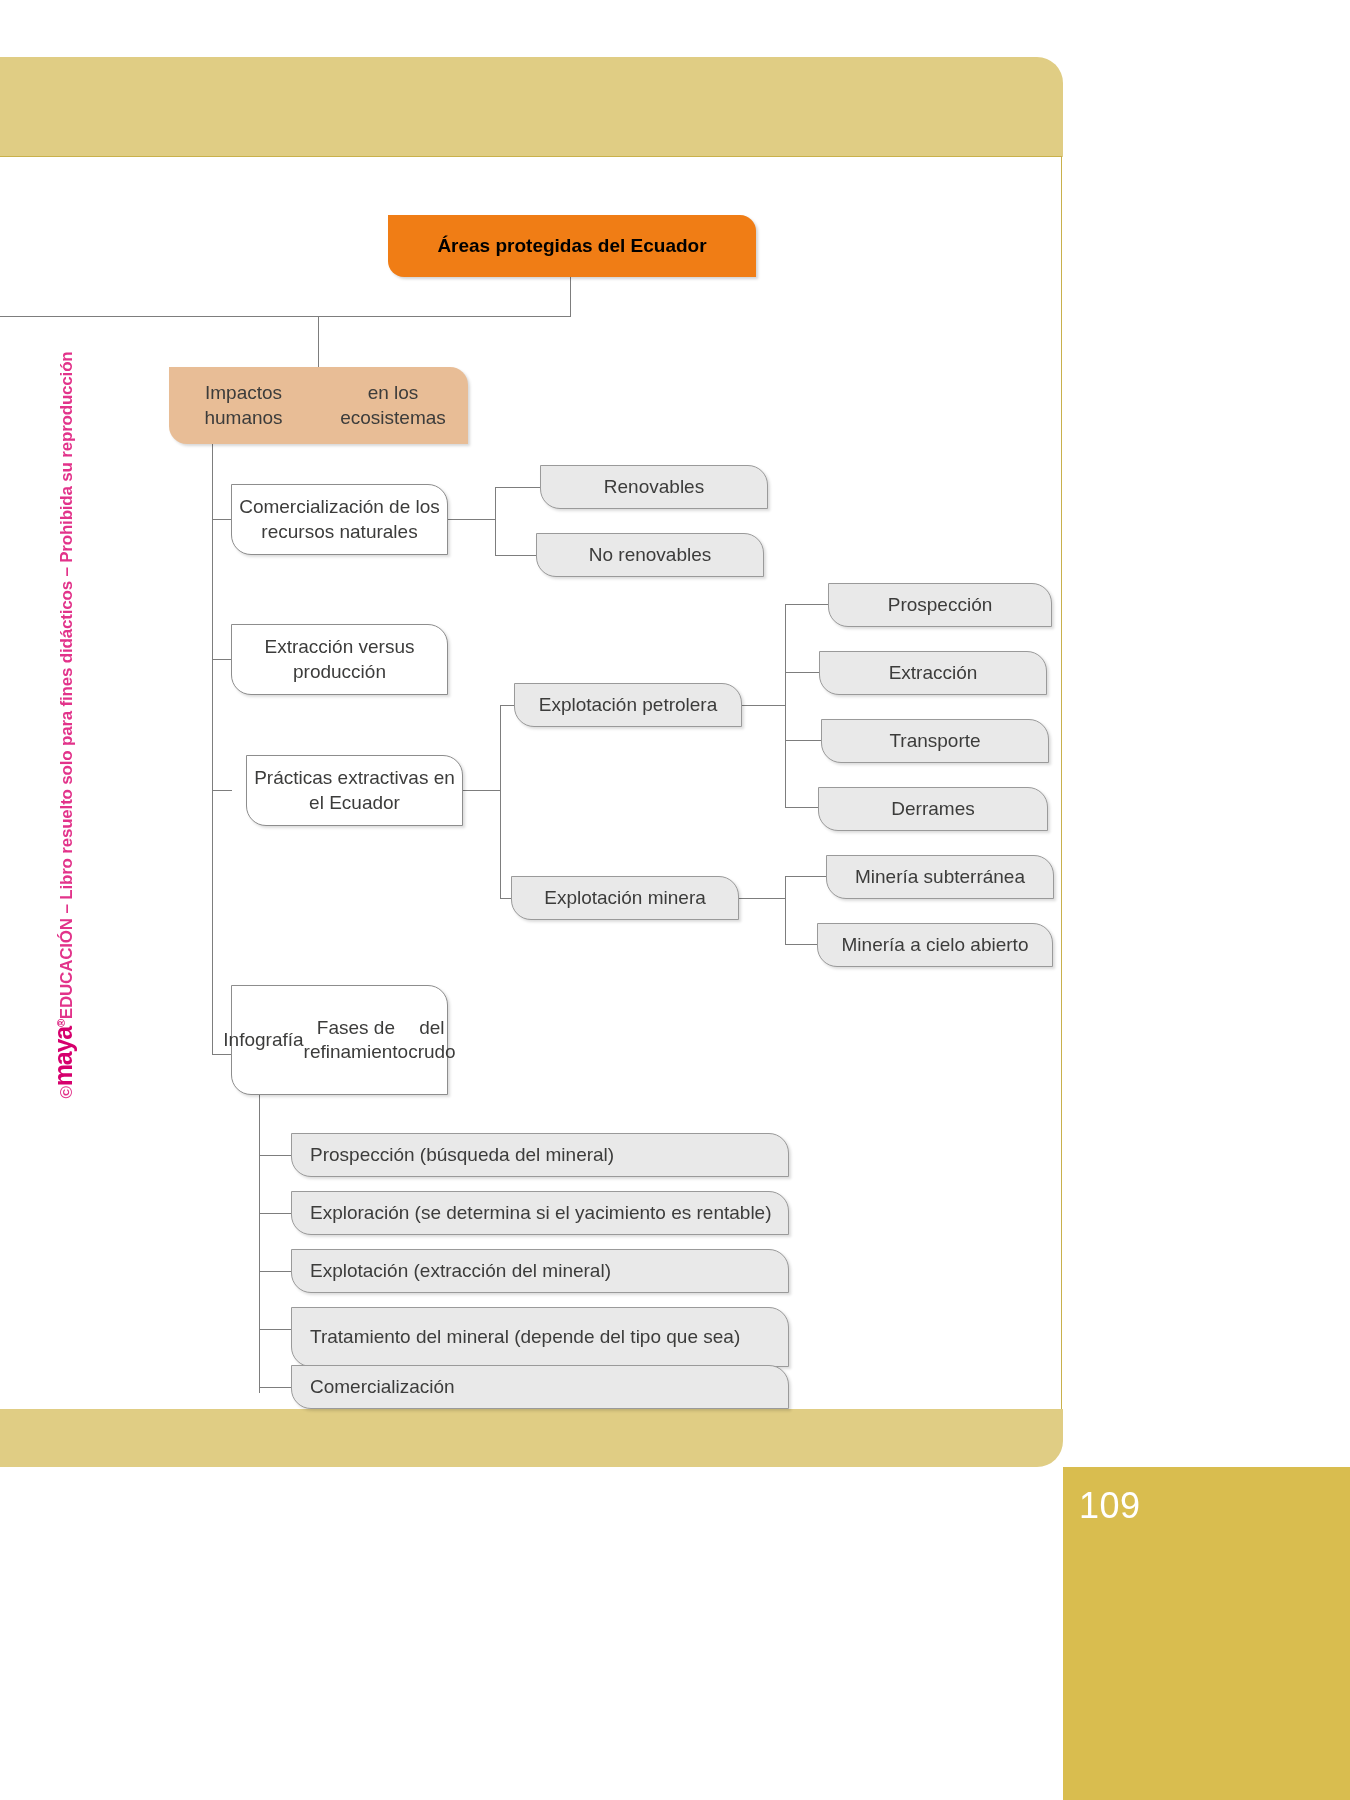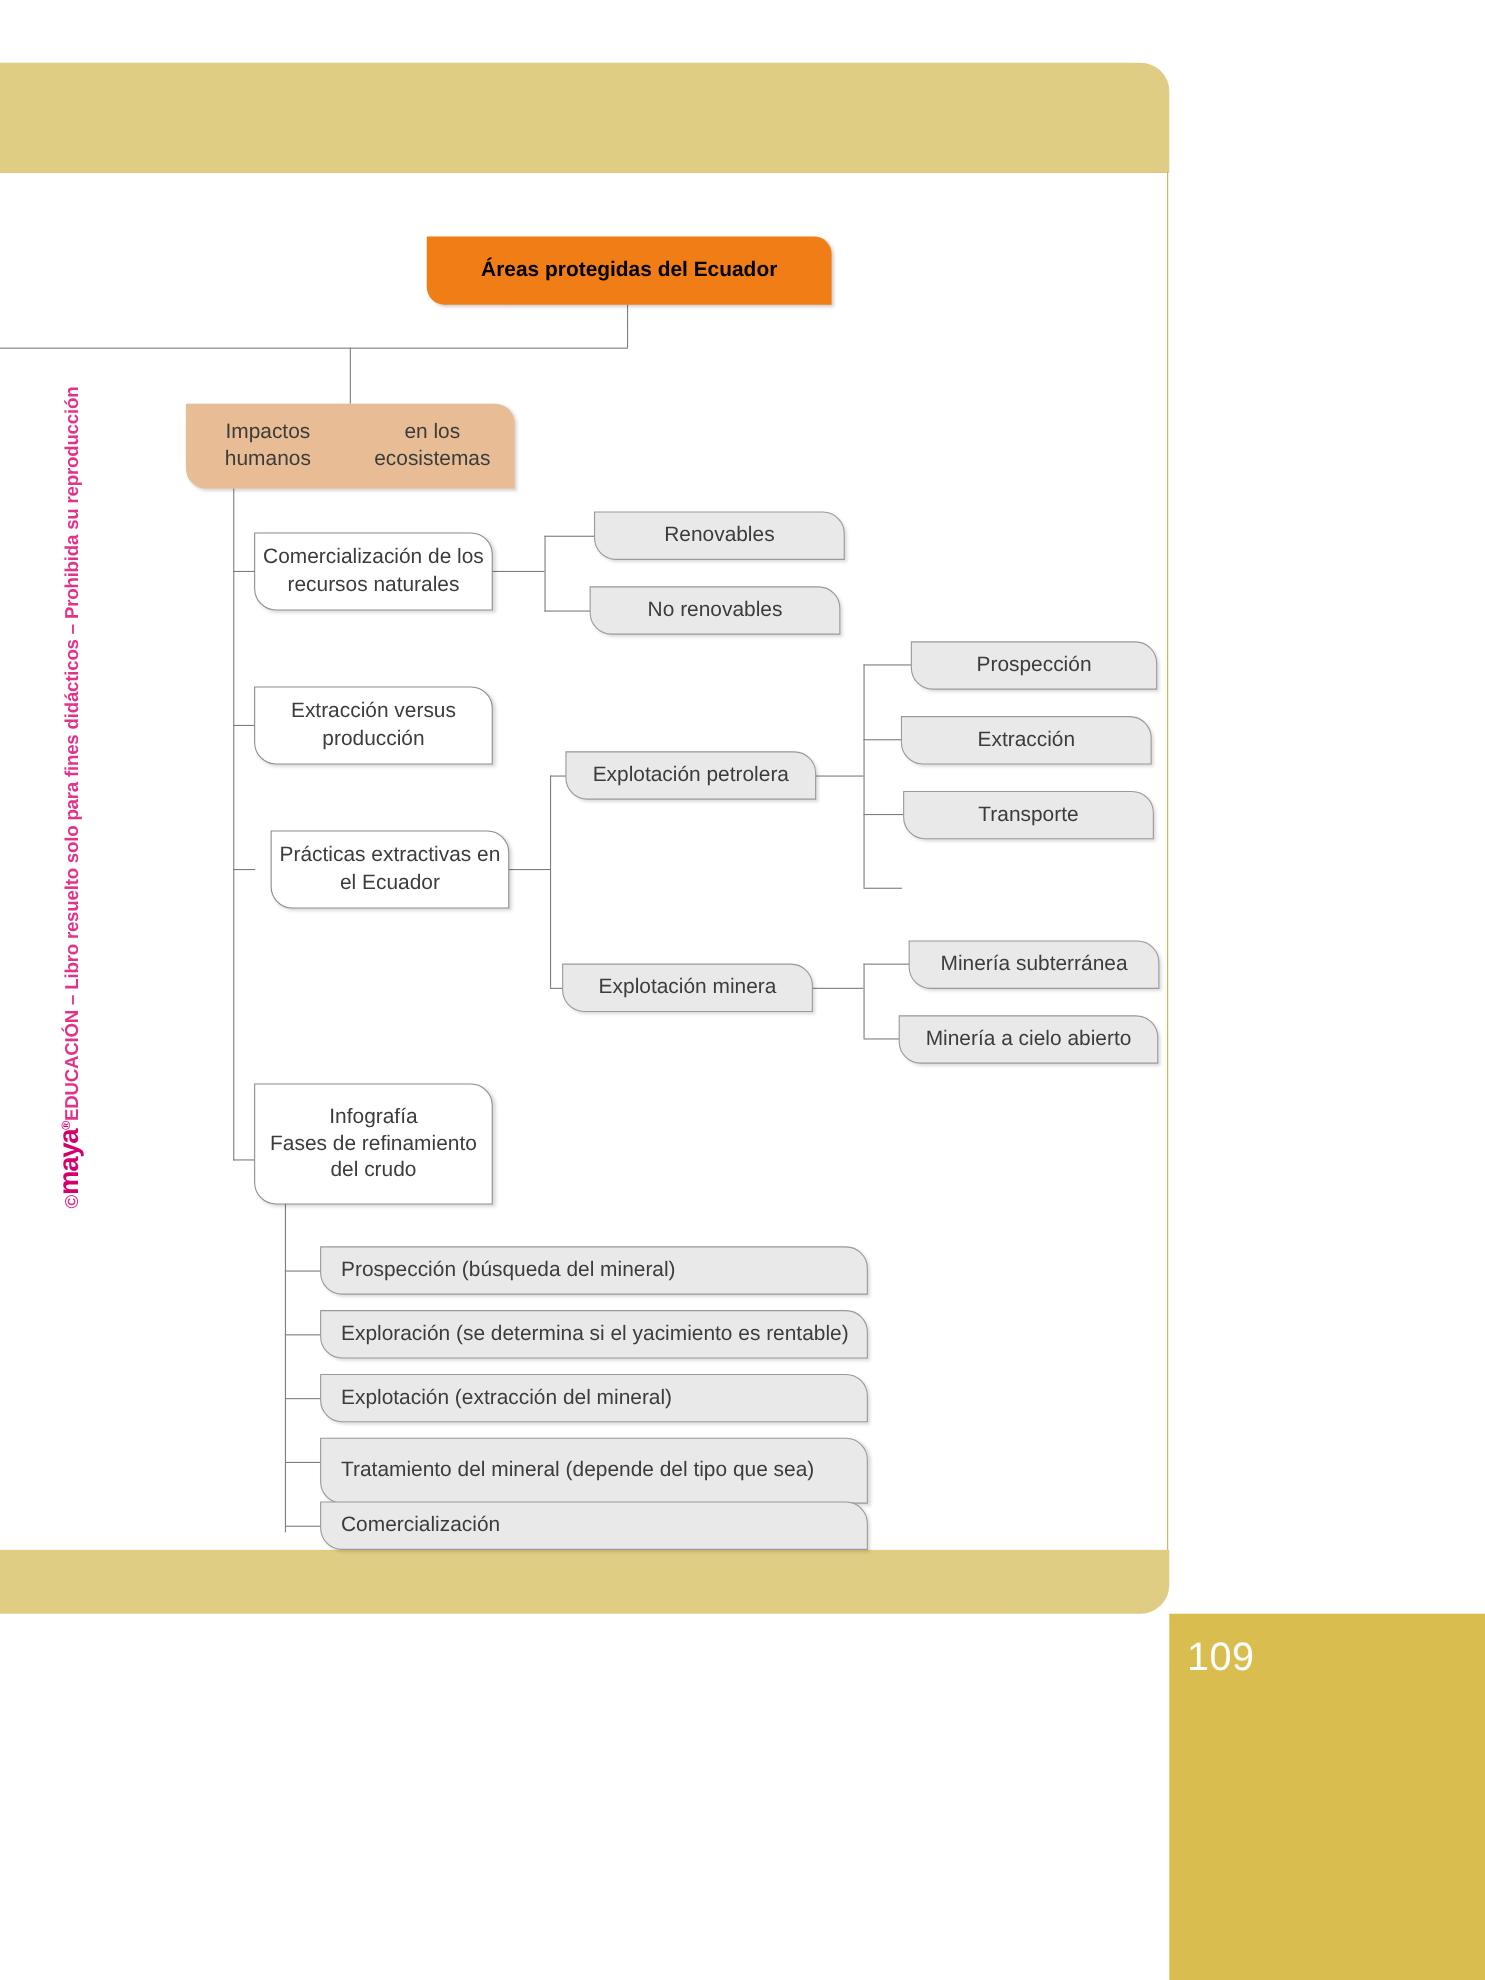--- a/index.html
+++ b/index.html
@@ -246,25 +246,26 @@
     <span>el Ecuador</span>
   </div>
 
   <div class="node node-grey" style="left:514px; top:683px; width:228px; height:44px;">Explotación petrolera</div>
 
   <div class="node node-grey" style="left:511px; top:876px; width:228px; height:44px;">Explotación minera</div>
 
   <div class="node node-grey" style="left:828px; top:583px; width:224px; height:44px;">Prospección</div>
   <div class="node node-grey" style="left:819px; top:651px; width:228px; height:44px;">Extracción</div>
   <div class="node node-grey" style="left:821px; top:719px; width:228px; height:44px;">Transporte</div>
+  <div class="node node-grey" style="left:818px; top:787px; width:230px; height:44px;">Derrames</div>
 
   <div class="node node-grey" style="left:826px; top:855px; width:228px; height:44px;">Minería subterránea</div>
   <div class="node node-grey" style="left:817px; top:923px; width:236px; height:44px;">Minería a cielo abierto</div>
 
-  <div class="node node-white" style="left:231px; top:985px; width:217px; height:110px; flex-direction:column;">
+  <div class="node node-white" style="left:231px; top:985px; width:217px; height:110px; flex-direction:row;">
     <span>Infografía</span>
     <span>Fases de refinamiento</span>
     <span>del crudo</span>
   </div>
 
   <div class="node node-grey left" style="left:291px; top:1133px; width:498px; height:44px;">Prospección (búsqueda del mineral)</div>
   <div class="node node-grey left" style="left:291px; top:1191px; width:498px; height:44px;">Exploración (se determina si el yacimiento es rentable)</div>
   <div class="node node-grey left" style="left:291px; top:1249px; width:498px; height:44px;">Explotación (extracción del mineral)</div>
   <div class="node node-grey left" style="left:291px; top:1307px; width:498px; height:60px;">Tratamiento del mineral (depende del tipo que sea)</div>
   <div class="node node-grey left" style="left:291px; top:1365px; width:498px; height:44px;">Comercialización</div>

